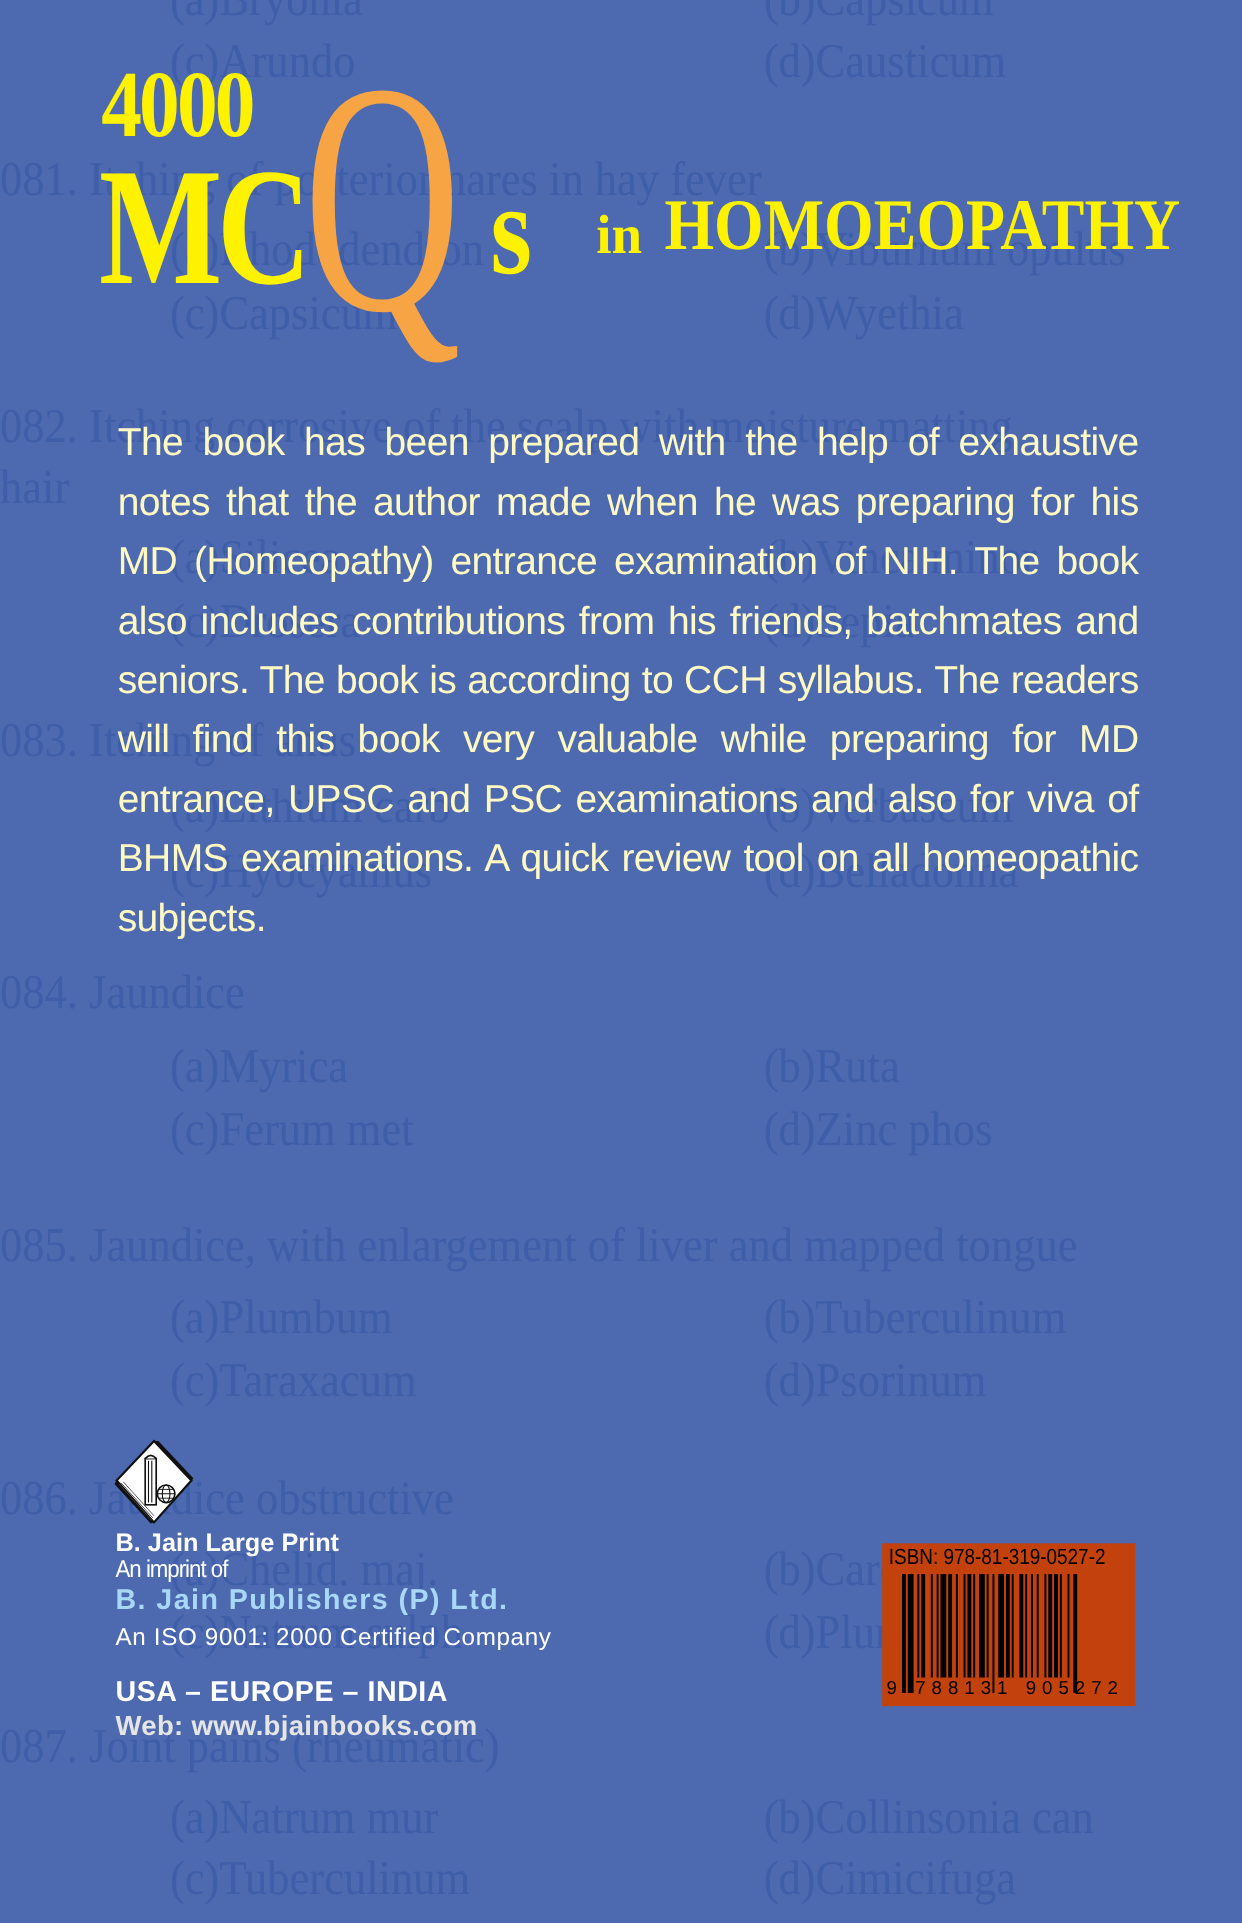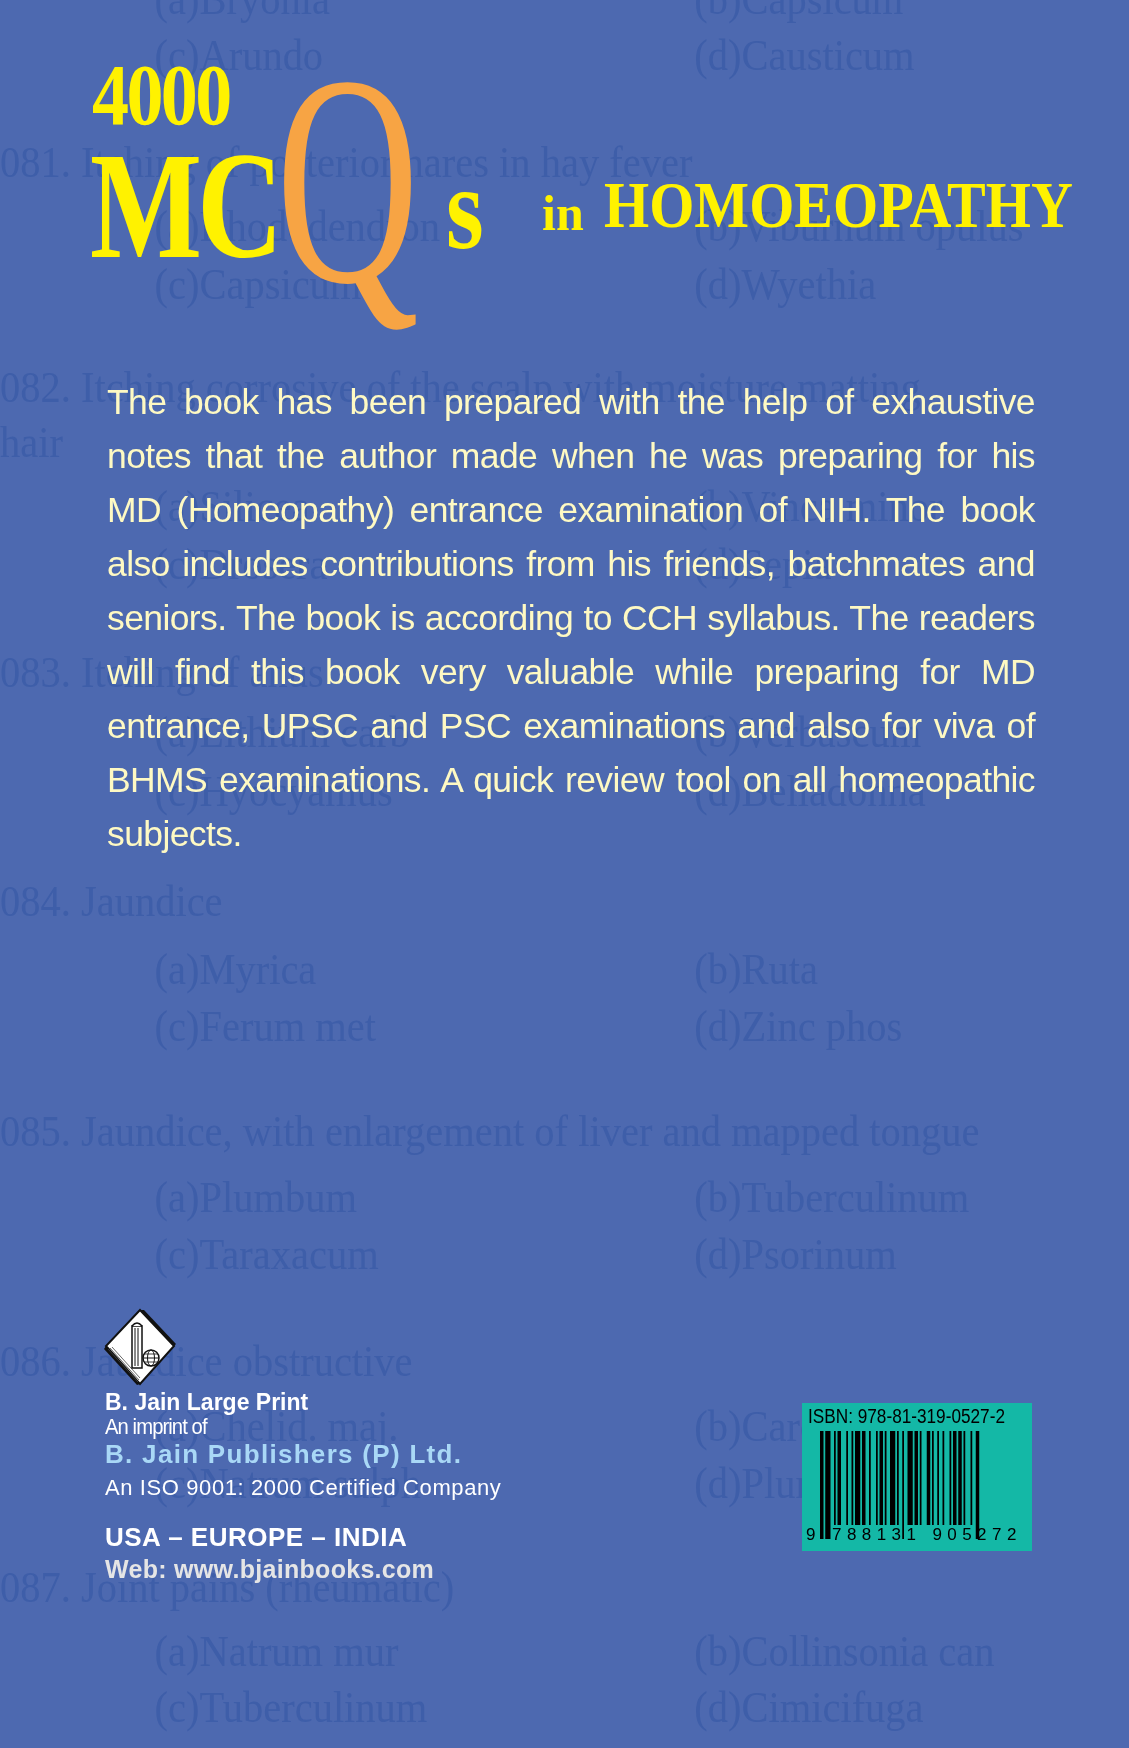--- a/index.html
+++ b/index.html
@@ -73,21 +73,21 @@
   .pub-imprint-name { top: 1391px; font-size: 23px; font-weight: bold; color: #ffffff; }
   .pub-imprint-of { top: 1416px; font-size: 22px; color: #ffffff; letter-spacing: -1px; transform-origin:0 0; transform: scaleX(0.92);}
   .pub-name { top: 1441px; font-size: 26px; font-weight: bold; color: #a9d8f6; letter-spacing: 1.3px; }
   .pub-iso { top: 1477px; font-size: 22px; color: #ffffff; letter-spacing: 0.6px; }
   .pub-region { top: 1524px; font-size: 26px; color: #ffffff; letter-spacing: 0.5px; font-weight: bold; }
   .pub-web { top: 1557px; font-size: 25px; font-weight: bold; color: #e5e5e5; letter-spacing: 0.3px; }
 
   
   .barcode {
     position: absolute; left: 802px; top: 1403px; width: 230px; height: 148px;
-    background: #14b8a6;
+    background: #c2410c;
   }
   .isbn-label {
     position: absolute; left: 6px; top: 3px; width: 222px;
     font-family: "Liberation Sans", "DejaVu Sans", sans-serif;
     font-size: 20px; line-height: 1; color: #000; white-space: nowrap;
     transform-origin: 0 0; transform: scaleX(0.86);
   }
   .bars { position: absolute; left: 18px; top: 28px; width: 196px; height: 108px; }
   .barcode-digits {
     position: absolute; left: 4px; top: 123px; width: 226px;

